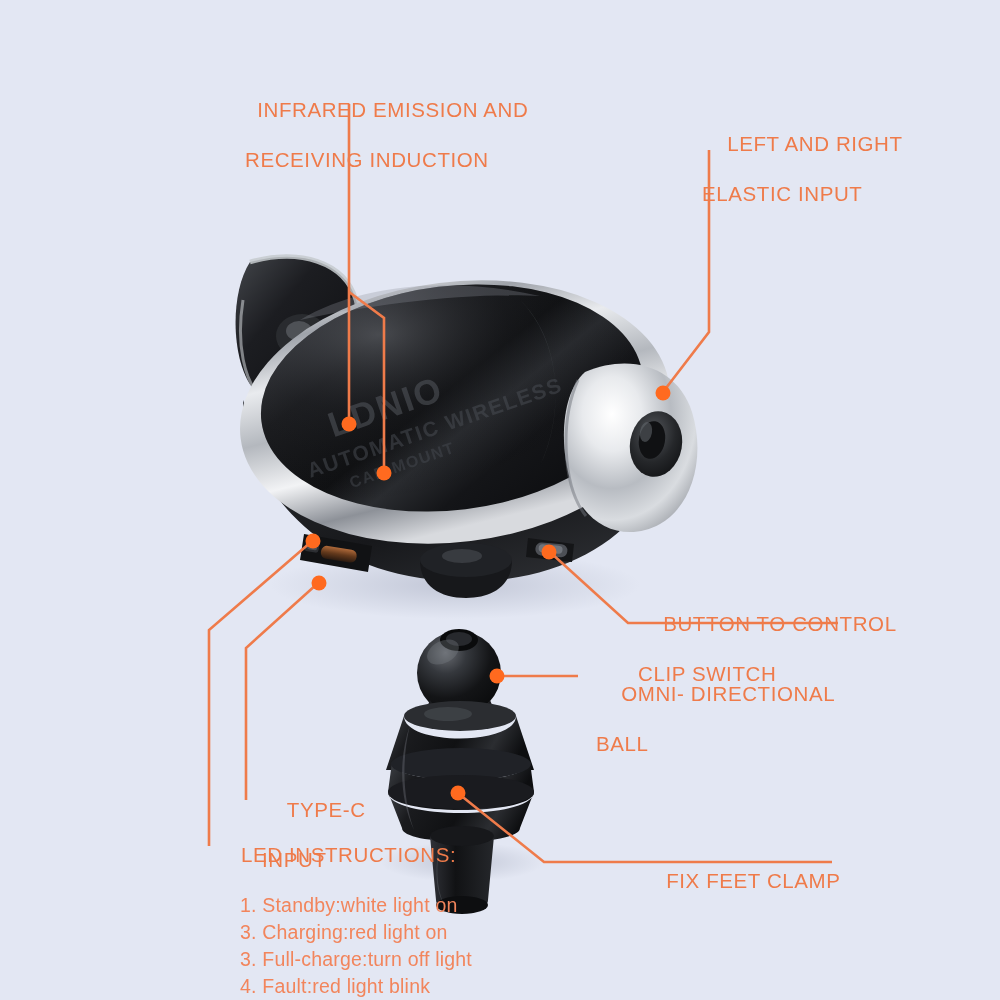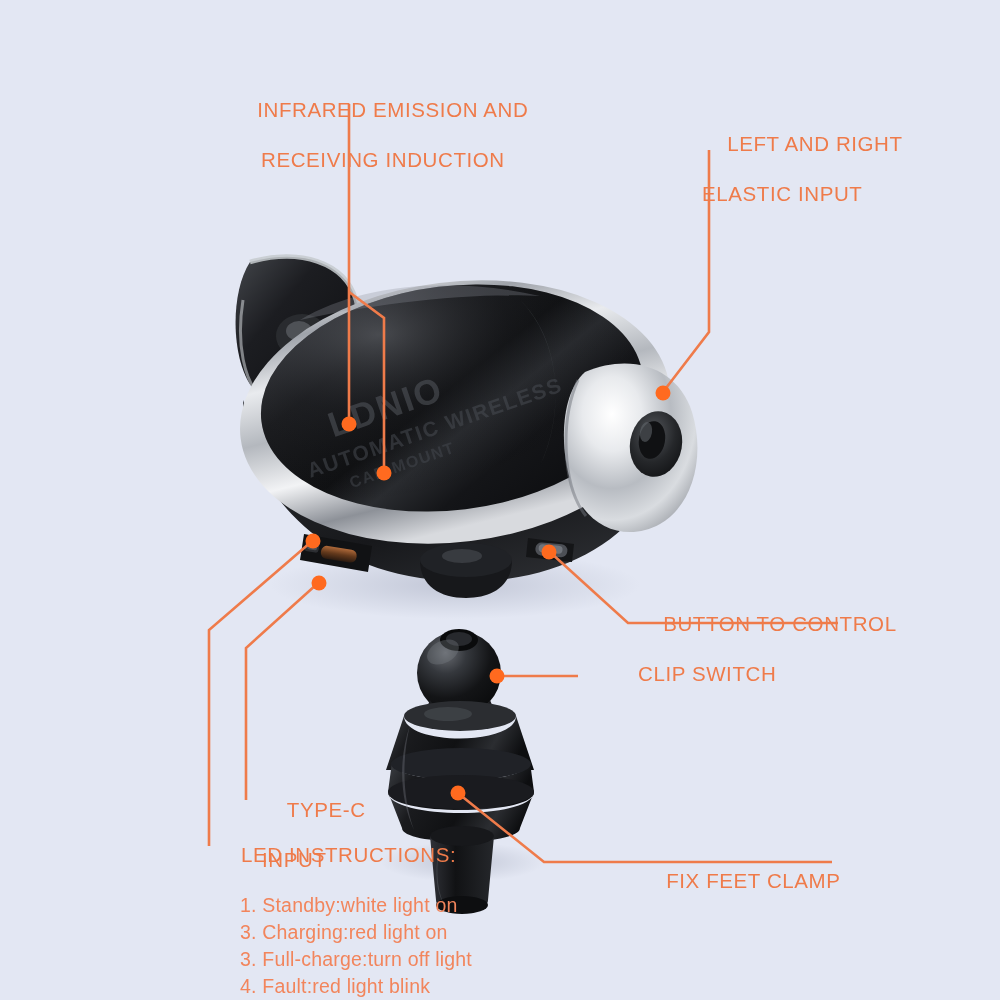--- a/index.html
+++ b/index.html
@@ -255,33 +255,37 @@
       <circle cx="549" cy="552" r="7.5"></circle>
       <circle cx="497" cy="676" r="7.5"></circle>
       <circle cx="319" cy="583" r="7.5"></circle>
       <circle cx="313" cy="541" r="7.5"></circle>
       <circle cx="458" cy="793" r="7.5"></circle>
     </g>
   </svg>
 
   <div class="callout" style="left:232px;top:72px;">
     <span class="l1">INFRARED EMISSION AND</span>
-    <span class="l2" style="margin-left:29px;">RECEIVING INDUCTION</span>
+    <span class="l2" style="margin-left:13px;">RECEIVING INDUCTION</span>
   </div>
 
   <div class="callout" style="left:702px;top:106px;">
     <span class="l1">LEFT AND RIGHT</span>
     <span class="l2">ELASTIC INPUT</span>
   </div>
 
   <div class="callout right-al" style="left:638px;top:586px;width:210px;">
     <span class="l1">BUTTON TO CONTROL</span>
     <span class="l2">CLIP SWITCH</span>
   </div>
 
+  <div class="callout" style="left:596px;top:656px;">
+    <span class="l1">OMNI- DIRECTIONAL</span>
+    <span class="l2">BALL</span>
+  </div>
 
   <div class="callout" style="left:262px;top:772px;">
     <span class="l1">TYPE-C</span>
     <span class="l2">INPUT</span>
   </div>
 
   <div class="callout" style="left:641px;top:843px;">
     <span class="l1">FIX FEET CLAMP</span>
   </div>
 

